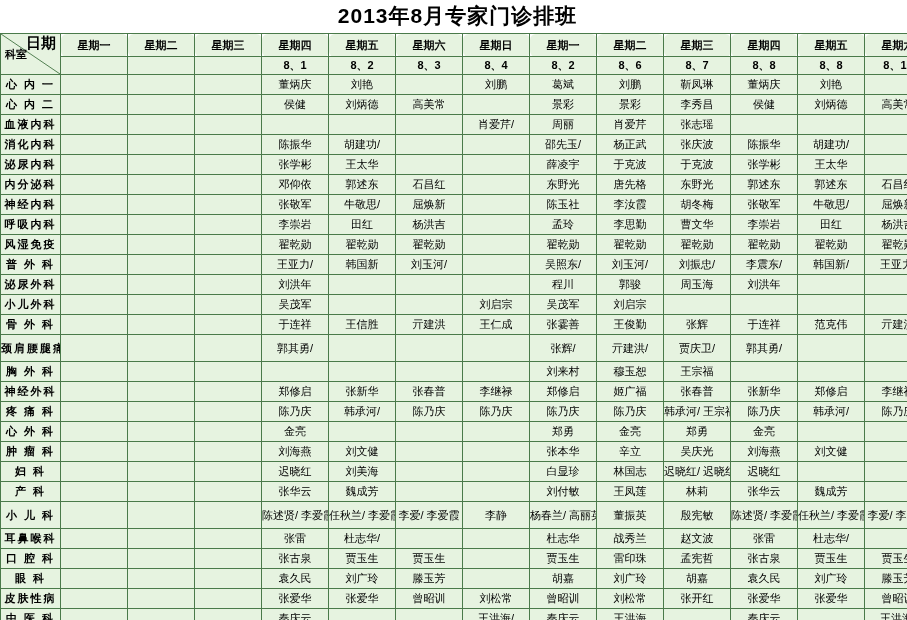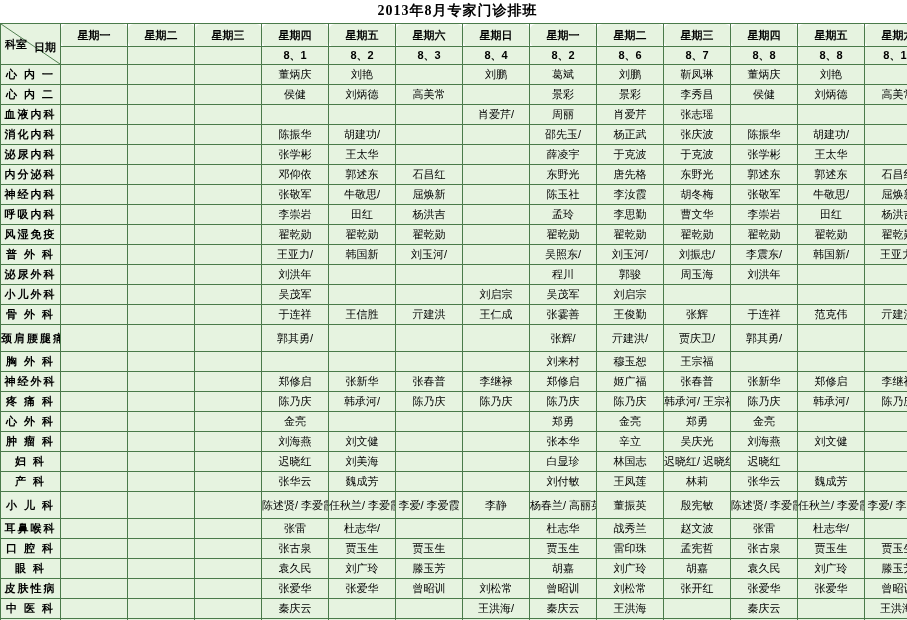--- a/index.html
+++ b/index.html
@@ -1,20 +1,20 @@
 <!DOCTYPE html>
 <html><head>
 <meta charset="utf-8">
 <style>
   html,body{margin:0;padding:0;background:#ffffff;}
   body{font-family:"Liberation Sans","DejaVu Sans",sans-serif;}
   #page{width:907px;height:620px;position:relative;overflow:hidden;background:#fff;}
   .title{
-    text-align:center;font-size:14px;font-weight:bold;color:#000;
-    padding:2px 0 3px 8px;letter-spacing:1px;font-family:Liberation Serif, serif;
+    text-align:center;font-size:21px;font-weight:bold;color:#000;
+    padding:2px 0 3px 8px;letter-spacing:1px;
   }
   table.sched{
     border-collapse:collapse;width:899px;margin:0 auto;
     table-layout:fixed;
   }
   table.sched td,table.sched th{
     border:1px solid #4a7a4a;
     background:#e6f3e0;
     font-size:11px;
     color:#000;
@@ -22,21 +22,21 @@
     vertical-align:middle;
     padding:0;
     height:19px;
     overflow:hidden;
     white-space:nowrap;
   }
   .hdr-corner{position:relative;height:26px !important;padding:0;}
   .hdr-corner .diag{
     position:absolute;left:0;top:0;width:100%;height:100%;
   }
-  .hdr-corner .t1{position:absolute;right:4px;top:16px;font-size:11px;font-weight:bold;}
+  .hdr-corner .t1{position:absolute;right:4px;top:0px;font-size:15px;font-weight:bold;}
   .hdr-corner .t2{position:absolute;left:4px;bottom:12px;font-size:11px;font-weight:bold;}
   .daycell{font-weight:bold;font-size:12px;height:22px !important;border-radius:6px;}
   .datecell{font-size:11px;height:17px !important;font-weight:bold;}
   .deptcell{
     font-weight:bold;font-size:12px;letter-spacing:2px;
   }
   .nm{font-size:11px;}
   .small2{font-size:8px;line-height:9px;white-space:normal;}
   .r2{height:26px !important;}
   

